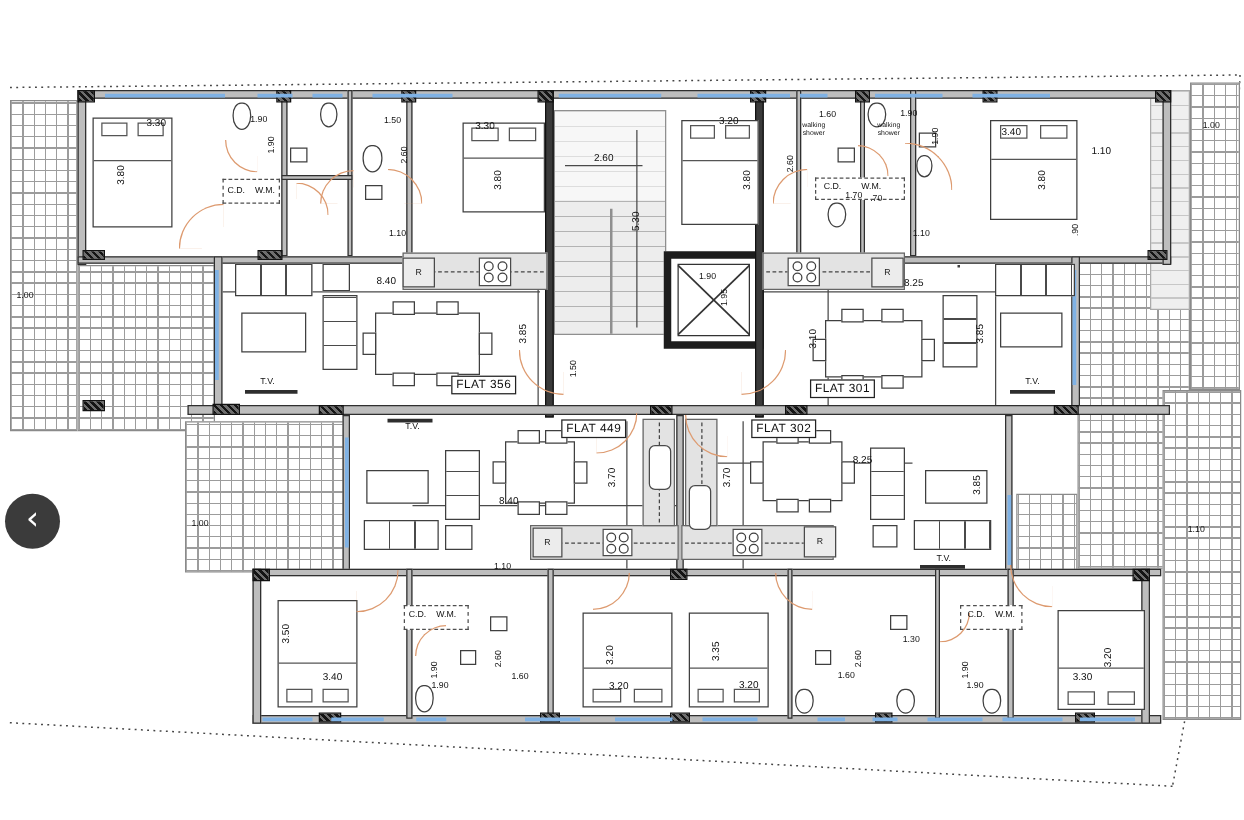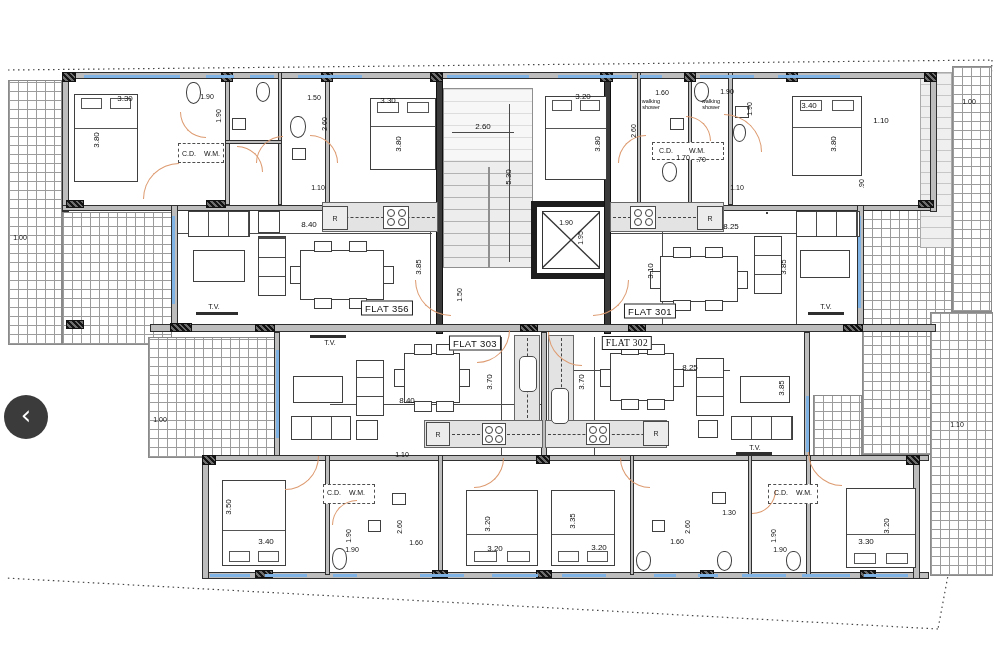--- a/index.html
+++ b/index.html
@@ -436,24 +436,24 @@
       <div class="el lab v s" style="left: 580px; top: 238px;">1.95</div>
       <div class="el lab" style="left: 309px; top: 225px;">8.40</div>
       <div class="el lab v" style="left: 419px; top: 267px;">3.85</div>
       <div class="el lab v s" style="left: 459px; top: 295px;">1.50</div>
       <div class="el lab s" style="left: 214px; top: 306px;">T.V.</div>
       <div class="el flab" style="left: 387px; top: 308px;">FLAT 356</div>
       <div class="el lab" style="left: 731px; top: 227px;">8.25</div>
       <div class="el lab v" style="left: 651px; top: 271px;">3.10</div>
       <div class="el lab v" style="left: 784px; top: 267px;">3.85</div>
       <div class="el lab s" style="left: 826px; top: 306px;">T.V.</div>
-      <div class="el flab" style="left: 650px; top: 311px;">FLAT 301</div>
+      <div class="el flab" style="left: 674px; top: 311px;">FLAT 301</div>
       <div class="el lab s" style="left: 20px; top: 237px;">1.00</div>
-      <div class="el flab" style="left: 475px; top: 343px;">FLAT 303</div>
-      <div class="el flab" style="left: 627px; top: 343px; font-family: Liberation Serif, serif;">FLAT 302</div>
+      <div class="el flab" style="left: 475px; top: 343px;">FLAT 449</div>
+      <div class="el flab" style="left: 627px; top: 343px;">FLAT 302</div>
       <div class="el lab s" style="left: 330px; top: 342px;">T.V.</div>
       <div class="el lab" style="left: 407px; top: 401px;">8.40</div>
       <div class="el lab v" style="left: 490px; top: 382px;">3.70</div>
       <div class="el lab v" style="left: 582px; top: 382px;">3.70</div>
       <div class="el lab" style="left: 690px; top: 368px;">8.25</div>
       <div class="el lab v" style="left: 782px; top: 388px;">3.85</div>
       <div class="el lab s" style="left: 402px; top: 454px;">1.10</div>
       <div class="el lab s" style="left: 755px; top: 447px;">T.V.</div>
       <div class="el lab s" style="left: 160px; top: 419px;">1.00</div>
       <div class="el lab s" style="left: 957px; top: 424px;">1.10</div>

